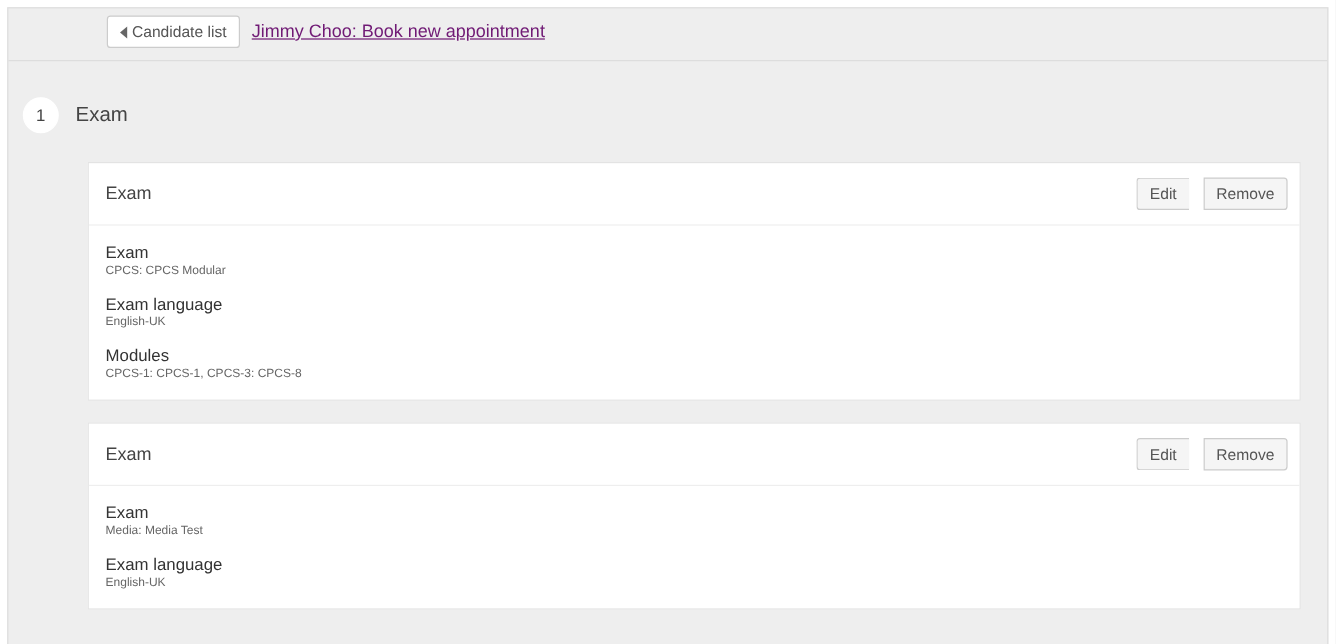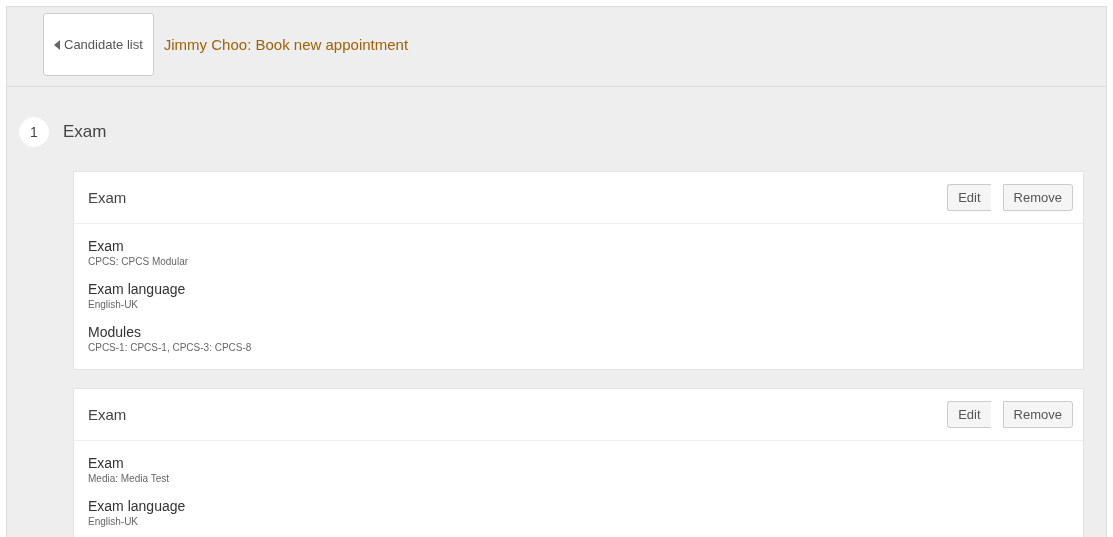--- a/index.html
+++ b/index.html
@@ -20,38 +20,40 @@
       border-bottom: 1px solid #ddd;
       padding: 6px 8px 10px 36px;
       display: flex;
       align-items: center;
       gap: 10px;
     }
     .back-btn {
       background: #fff;
       border: 1px solid #ccc;
       border-radius: 3px;
-      padding: 23px 10px;
+      padding: 5px 10px;
       font-size: 13px;
       color: #555;
       cursor: pointer;
       display: flex;
       align-items: center;
       gap: 4px;
+      margin-left: 46px;
     }
     .chev-left {
       display:inline-block;
       width:0;height:0;
       border-top:5px solid transparent;
       border-bottom:5px solid transparent;
       border-right:6px solid #666;
     }
     .page-title {
       font-size: 15px;
-      color: #a16207;
+      color: #701a75;
+      text-decoration: underline;
     }
     .section {
       padding: 30px 22px 20px 12px;
     }
     .section-head {
       display:flex;
       align-items:center;
       gap: 14px;
       margin-bottom: 24px;
     }

